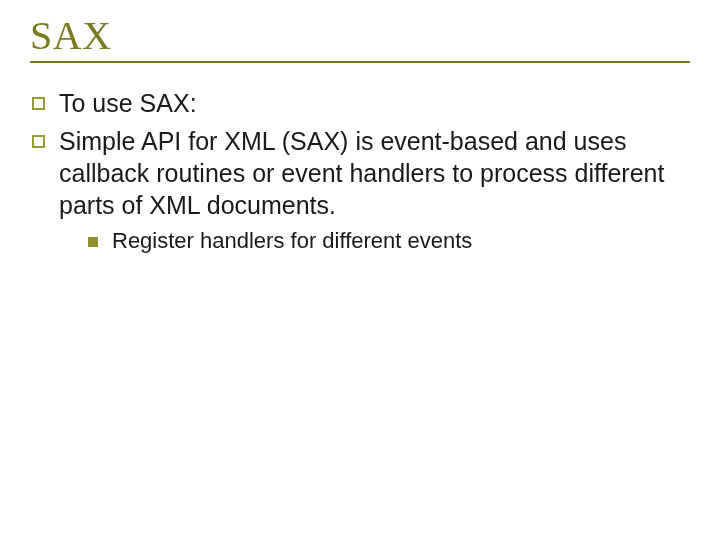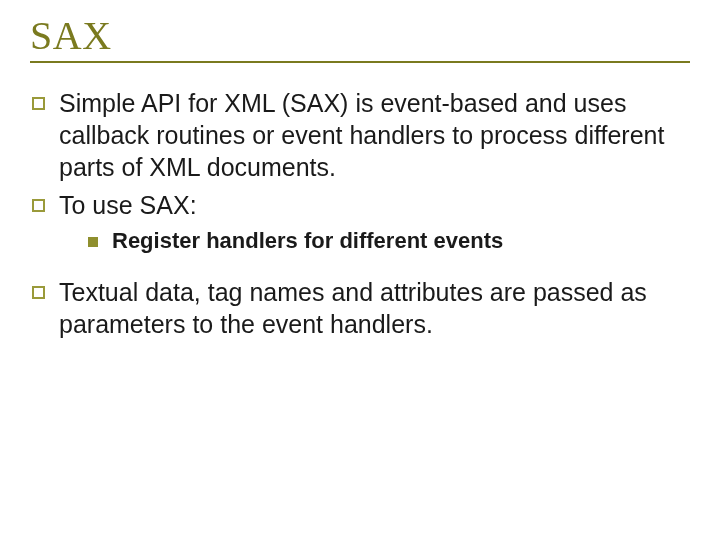--- a/index.html
+++ b/index.html
@@ -48,21 +48,20 @@
     flex: 0 0 13px;
     margin-top: 10px;
     margin-right: 14px;
   }
   .bullet-l1 .text {
     flex: 1;
   }
   .sublist {
     margin-left: 56px;
     margin-bottom: 20px;
-    font-weight: bold;
   }
   .bullet-l2 {
     display: flex;
     align-items: flex-start;
     margin-bottom: 4px;
     font-size: 22px;
     line-height: 1.3;
   }
   .bullet-l2 .marker {
     width: 10px;
@@ -80,34 +79,30 @@
 <body>
 
 <div class="slide">
   <h1 class="title">SAX</h1>
   <div class="title-underline"></div>
 
   <div class="content">
 
     <div class="bullet-l1">
       <div class="marker"></div>
-      <div class="text">Simple API for XML (SAX) is event-based and uses callback routines or event handlers to process different parts of XML documents.</div>
+      <div class="text">To use SAX:</div>
     </div>
 
     <div class="bullet-l1">
       <div class="marker"></div>
-      <div class="text">To use SAX:</div>
+      <div class="text">Simple API for XML (SAX) is event-based and uses callback routines or event handlers to process different parts of XML documents.</div>
     </div>
 
     <div class="sublist">
       <div class="bullet-l2">
         <div class="marker"></div>
         <div class="text">Register handlers for different events</div>
       </div>
     </div>
 
-    <div class="bullet-l1">
-      <div class="marker"></div>
-      <div class="text">Textual data, tag names and attributes are passed as parameters to the event handlers.</div>
-    </div>
 
   </div>
 </div>
 
 </body></html>

